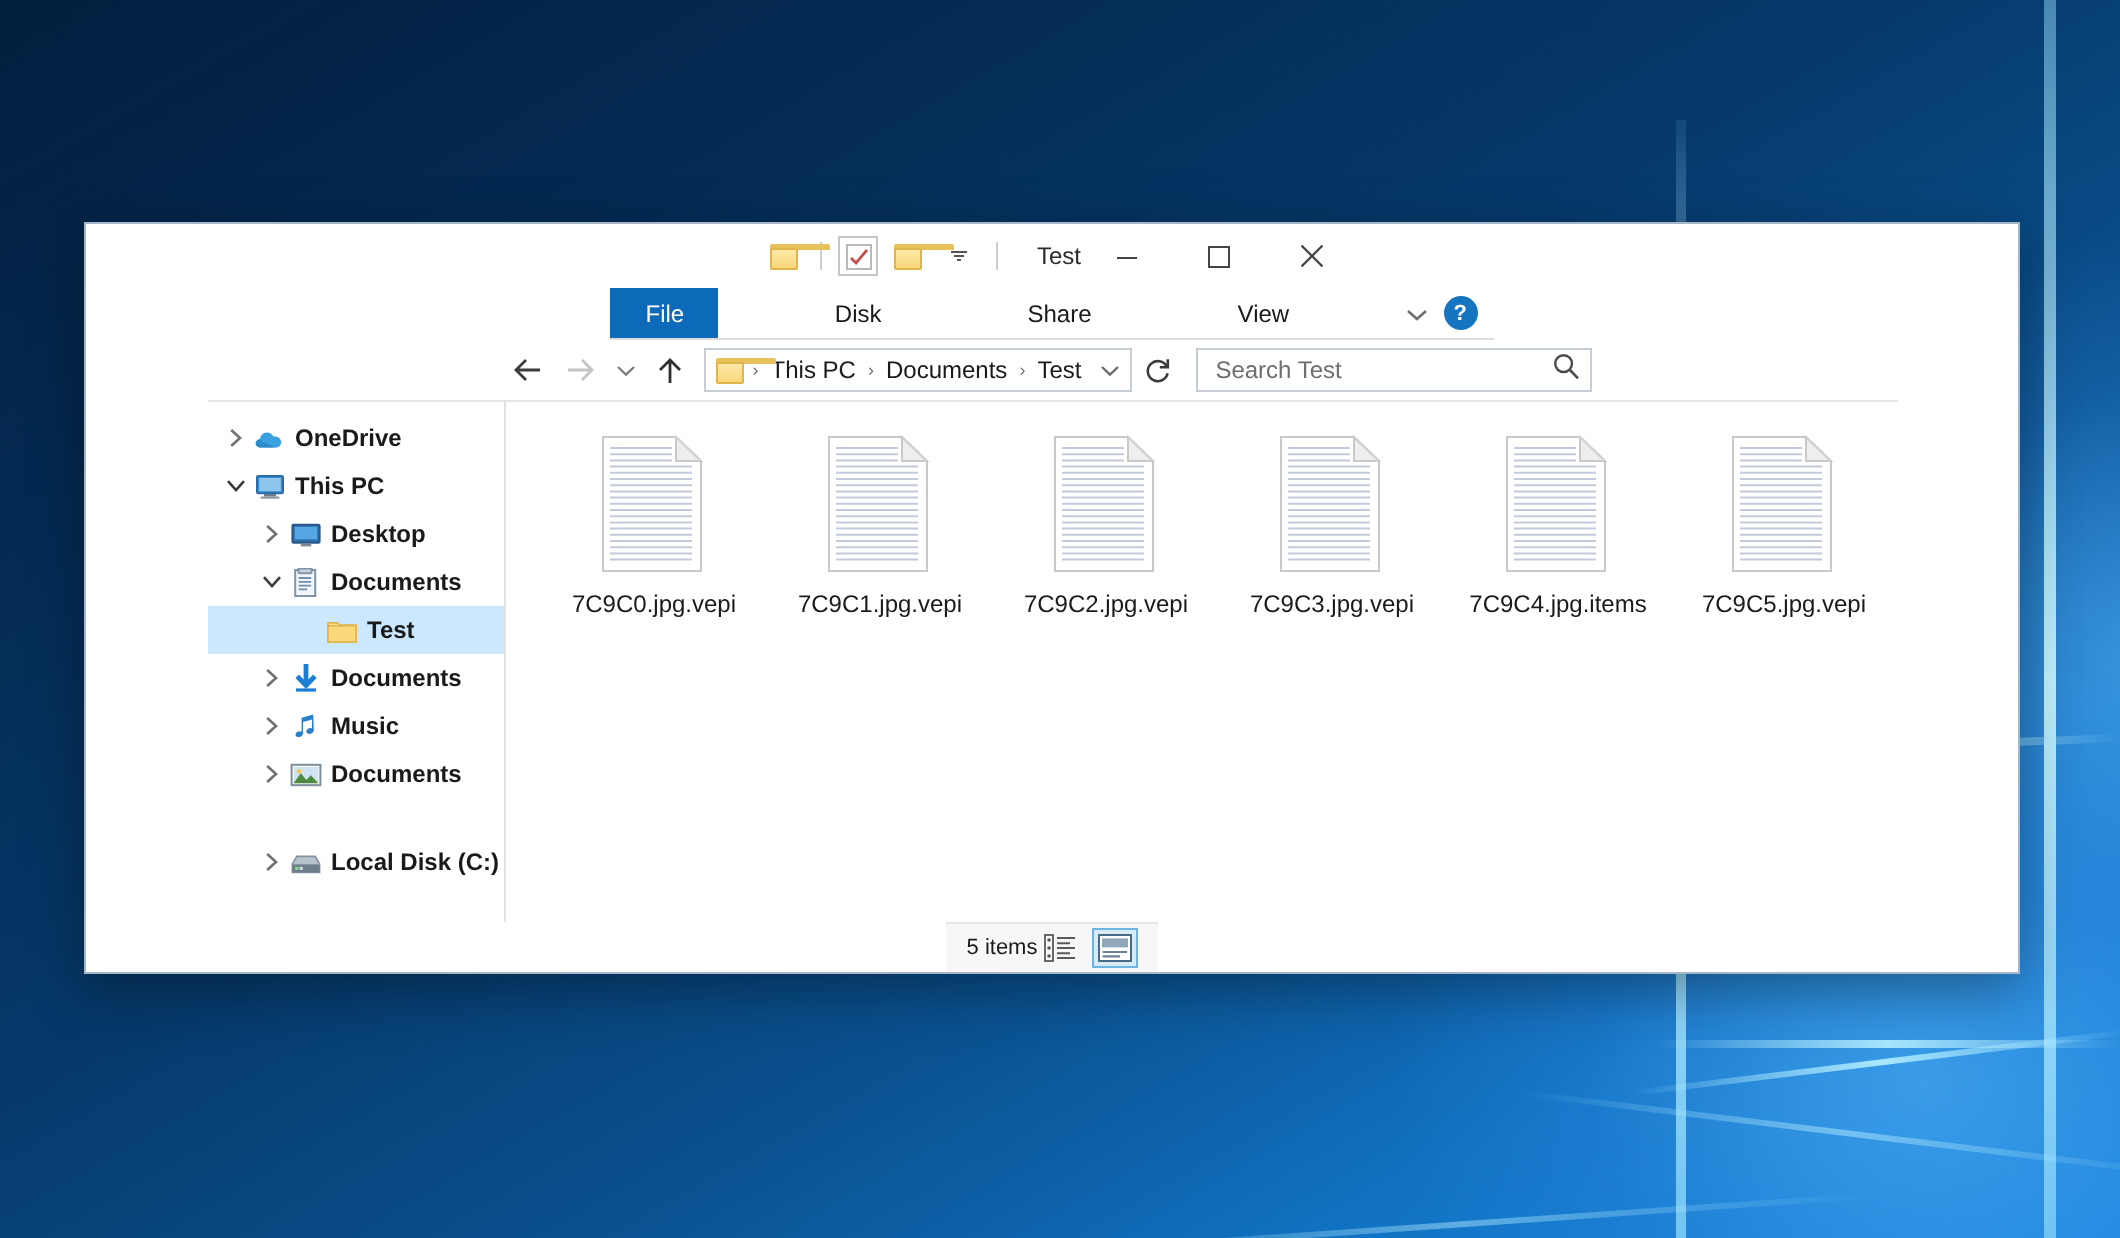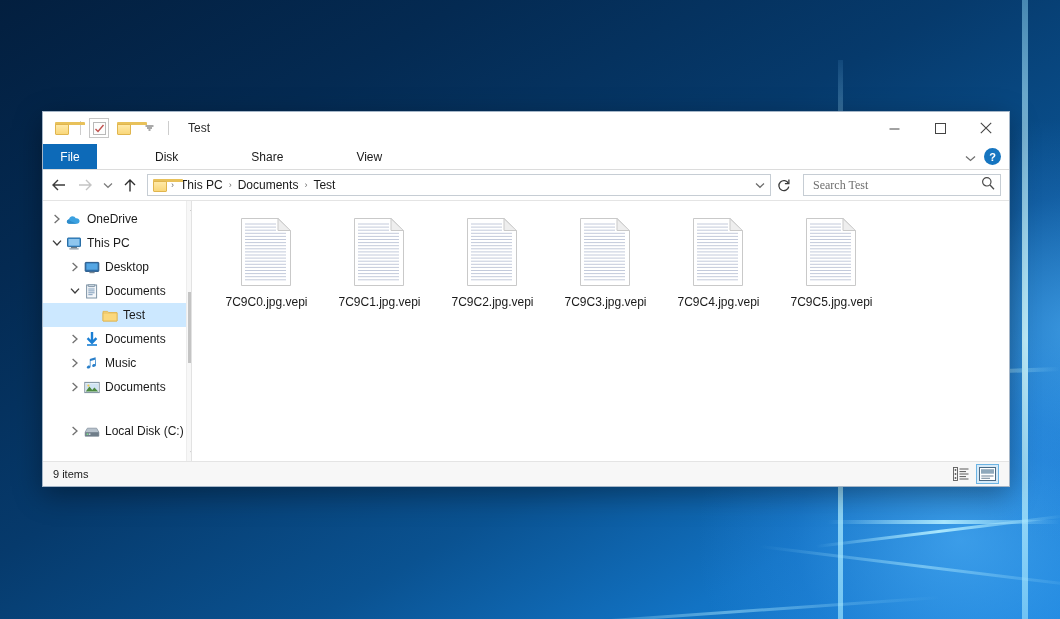--- a/index.html
+++ b/index.html
@@ -29,21 +29,21 @@
   }
 
   
   #explorer {
     position: absolute;
     left: 42px; top: 111px;
     width: 968px; height: 376px;
     background: #ffffff;
     border: 1px solid #a5b6c8;
     box-shadow: 0 8px 26px rgba(0,0,0,0.35);
-    display: flex; flex-direction: column;
+    display: flex; flex-direction: column; align-items: center;
   }
 
   
   .titlebar {
     height: 32px;
     background: #ffffff;
     display: flex; align-items: center;
     flex: 0 0 auto;
     position: relative;
   }
@@ -130,41 +130,41 @@
     border: 1px solid transparent;
   }
   .searchbox {
     width: 198px; height: 22px; margin-left: 6px;
     border: 1px solid #c6cdd4; background: #fff;
     display: flex; align-items: center; padding: 0 5px 0 7px;
   }
   .searchbox input {
     border: none; outline: none; flex: 1 1 auto;
     font-size: 12px; color: #6e6e6e;
-    font-family: Liberation Serif, serif;
+    font-family: Liberation Sans, sans-serif;
     background: transparent; min-width: 0;
   }
   .searchbox input::placeholder { color: #6e6e6e; opacity: 1; }
 
   
   .body {
     flex: 1 1 auto; display: flex; min-height: 0;
     border-top: 1px solid #e4e4e4;
   }
 
   
   .sidebar {
     width: 149px; flex: 0 0 149px;
     background: #ffffff;
     display: flex;
     position: relative;
     border-right: 1px solid #e2e2e2;
     overflow: hidden;
   }
-  .tree { flex: 1 1 auto; padding-top: 6px; }
+  .tree { flex: 1 1 auto; padding-top: 6px; font-weight: bold; }
   .trow {
     height: 24px; display: flex; align-items: center;
     font-size: 12px; color: #1a1a1a;
     padding-right: 2px;
     white-space: nowrap;
   }
   .trow.selected { background: #cce8ff; }
   .chev {
     width: 16px; flex: 0 0 16px;
     display: flex; align-items: center; justify-content: center;
@@ -649,21 +649,21 @@
                   <path d="M6 44.2 H47" stroke="#c3cadb" stroke-width="1"></path>
                   <path d="M6 47.3 H47" stroke="#c3cadb" stroke-width="1"></path>
                   <path d="M6 50.4 H47" stroke="#c3cadb" stroke-width="1"></path>
                   <path d="M6 53.5 H47" stroke="#c3cadb" stroke-width="1"></path>
                   <path d="M6 56.6 H47" stroke="#c3cadb" stroke-width="1"></path>
                   <path d="M6 59.7 H47" stroke="#c3cadb" stroke-width="1"></path>
                   <path d="M6 62.8 H47" stroke="#c3cadb" stroke-width="1"></path>
                   <path d="M39 1.5 V13.5 H51.5 Z" fill="#eeeeee" stroke="#c9c9c9" stroke-width="1"></path>
                   <path d="M39 1.5 L51.5 13.5" stroke="#d3d3d3" stroke-width="1"></path>
                 </svg></div>
-              <div class="fname">7C9C4.jpg.vepi</div>
+              <div class="fname">7C9C4.jpg.items</div>
             </div>
             <div class="fileitem">
               <div class="fileicon"><svg width="56" height="70" viewBox="0 0 56 70">
                   <path d="M2.5 1.5 H39 L51.5 13.5 V68.5 H2.5 Z" fill="#ffffff" stroke="#c9c9c9" stroke-width="1"></path>
                   <path d="M6 7.0 H37" stroke="#c3cadb" stroke-width="1"></path>
                   <path d="M6 10.1 H37" stroke="#c3cadb" stroke-width="1"></path>
                   <path d="M6 13.2 H37" stroke="#c3cadb" stroke-width="1"></path>
                   <path d="M6 16.3 H47" stroke="#c3cadb" stroke-width="1"></path>
                   <path d="M6 19.4 H47" stroke="#c3cadb" stroke-width="1"></path>
                   <path d="M6 22.5 H47" stroke="#c3cadb" stroke-width="1"></path>
@@ -683,21 +683,21 @@
                   <path d="M39 1.5 V13.5 H51.5 Z" fill="#eeeeee" stroke="#c9c9c9" stroke-width="1"></path>
                   <path d="M39 1.5 L51.5 13.5" stroke="#d3d3d3" stroke-width="1"></path>
                 </svg></div>
               <div class="fname">7C9C5.jpg.vepi</div>
             </div>
           </div>
       </div>
     </div>
 
     <div class="statusbar">
-      <span>9 items</span>
+      <span>5 items</span>
       <div class="viewbtns">
         <div class="viewbtn">
           <svg width="16" height="14" viewBox="0 0 16 14">
             <rect x="0.5" y="0.5" width="4" height="13" fill="none" stroke="#5a5a5a" stroke-width="0.9"></rect>
             <circle cx="2.5" cy="3" r="0.9" fill="#5a5a5a"></circle>
             <circle cx="2.5" cy="7" r="0.9" fill="#5a5a5a"></circle>
             <circle cx="2.5" cy="11" r="0.9" fill="#5a5a5a"></circle>
             <path d="M6.5 2 H15.5 M6.5 4.6 H13 M6.5 7 H15.5 M6.5 9.6 H13 M6.5 12 H15.5" stroke="#5a5a5a" stroke-width="1"></path>
           </svg>
         </div>

